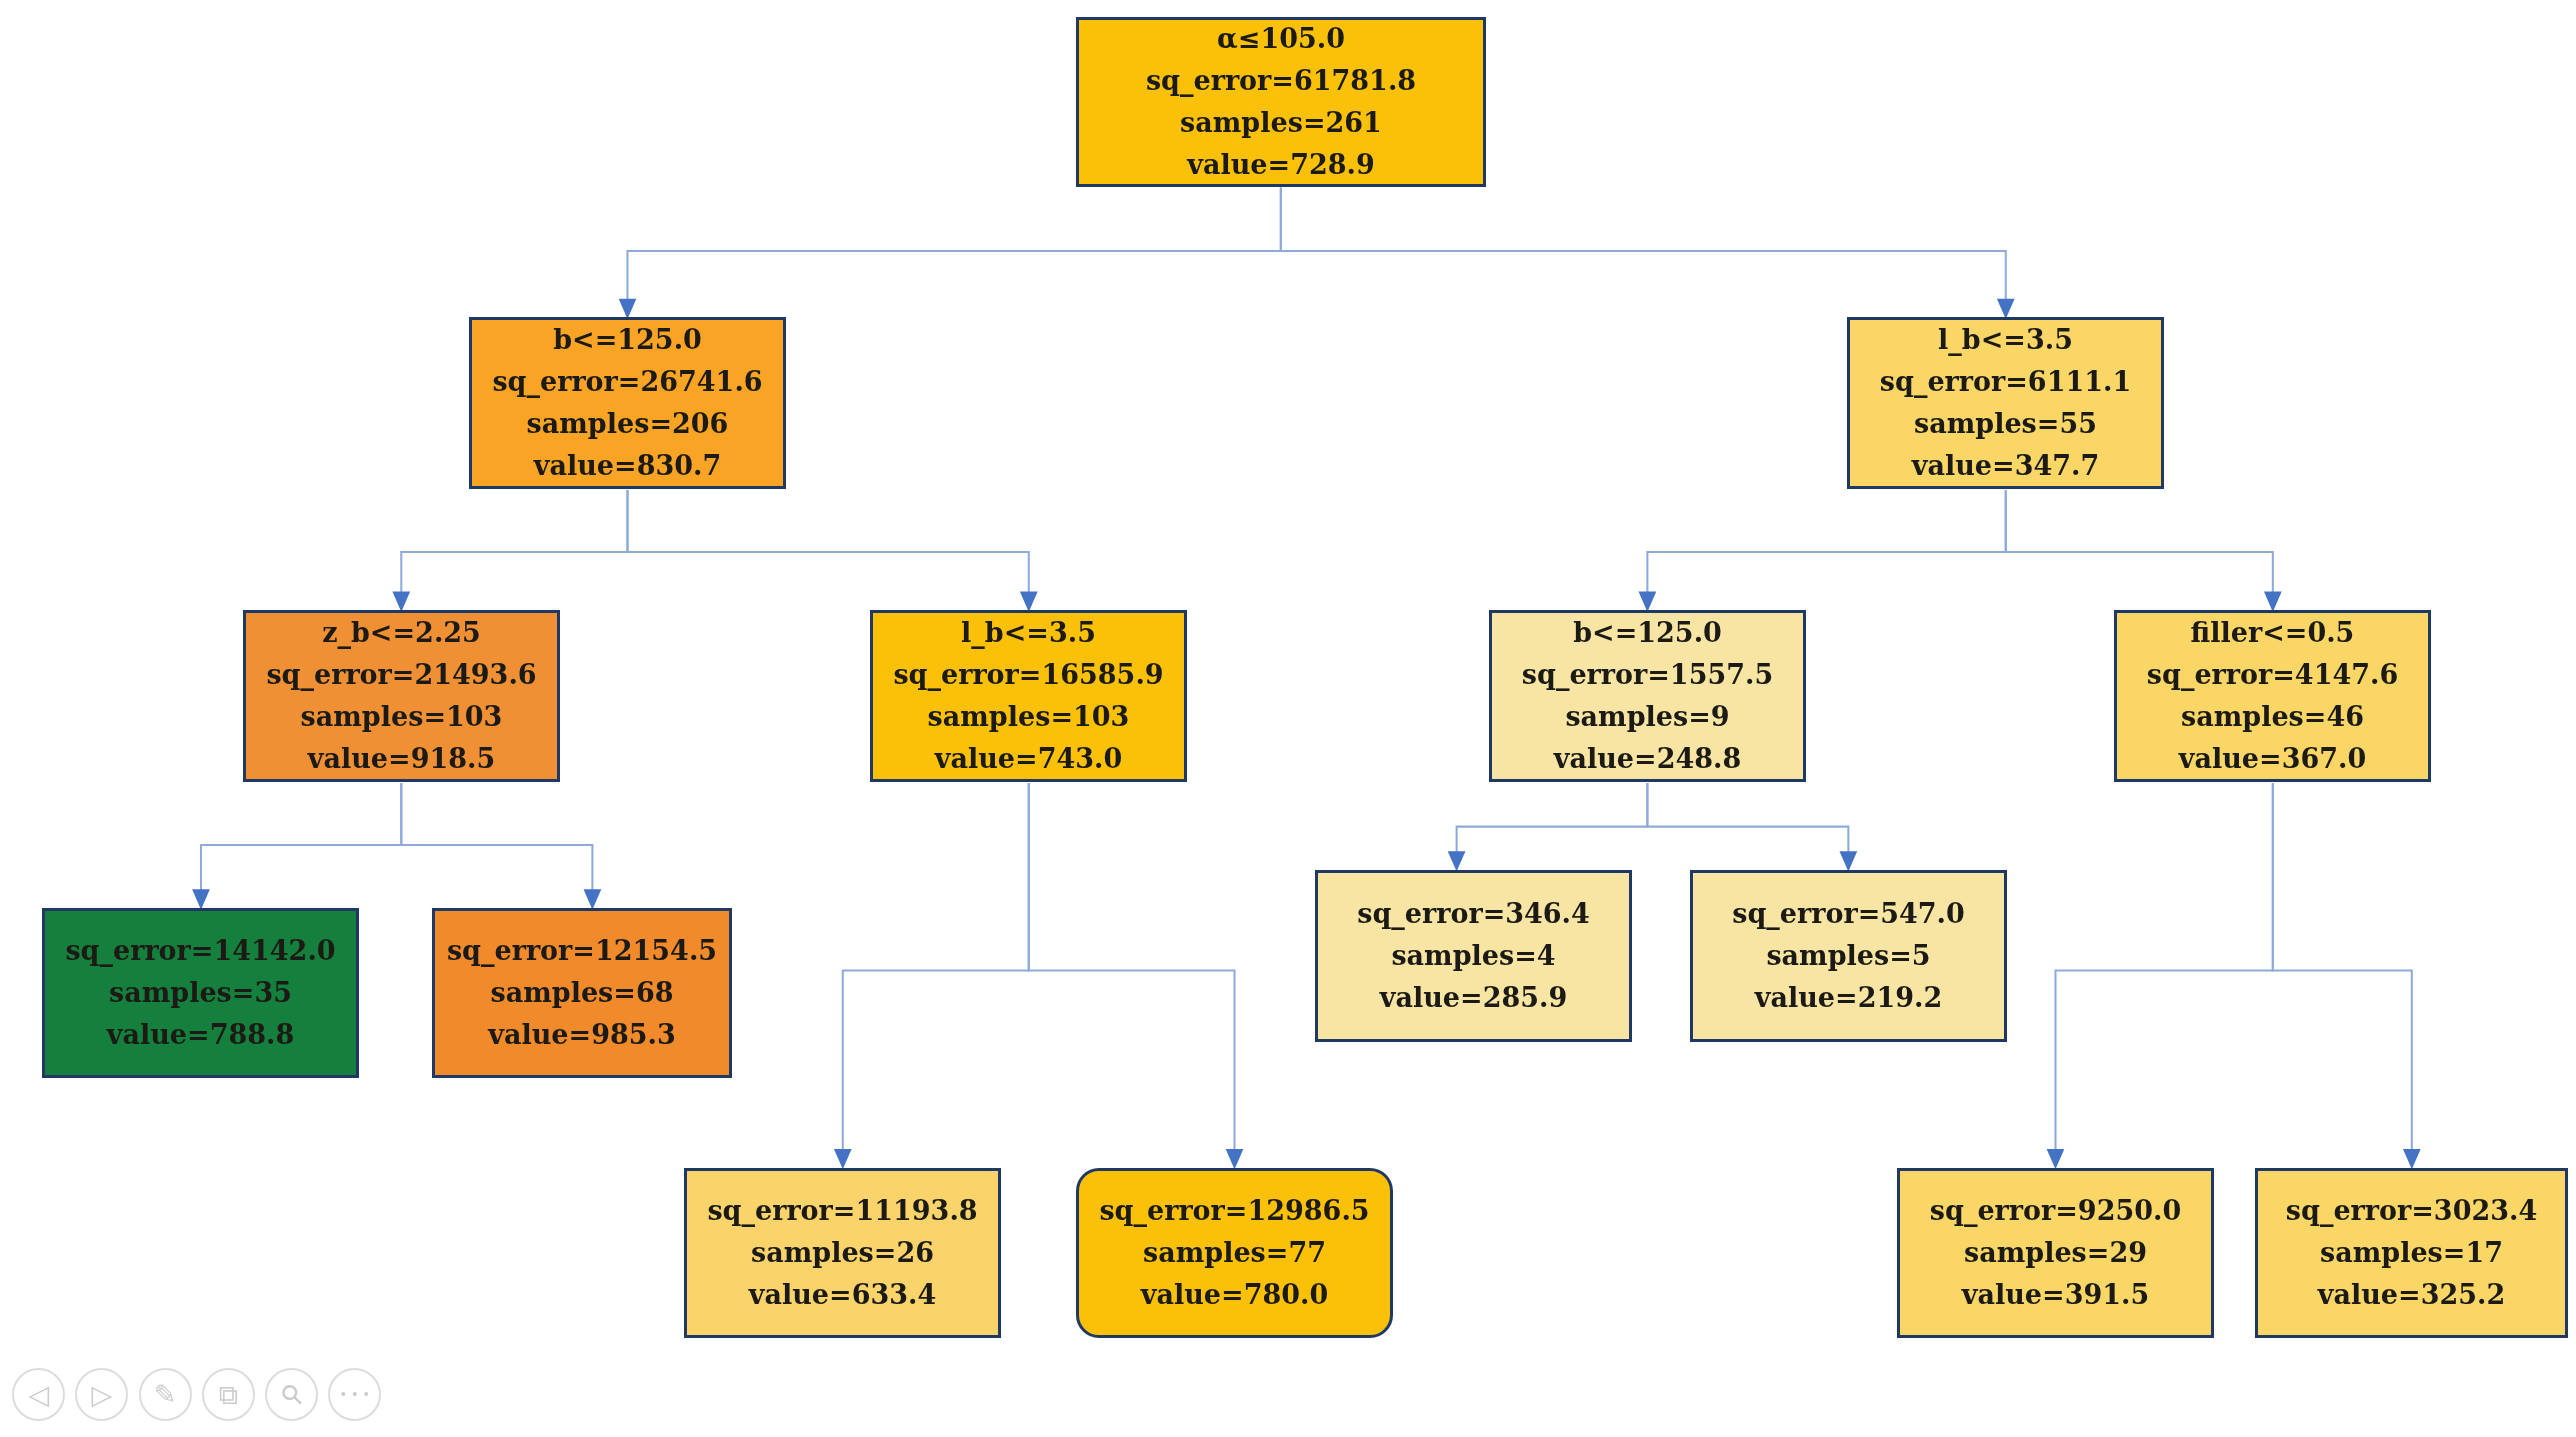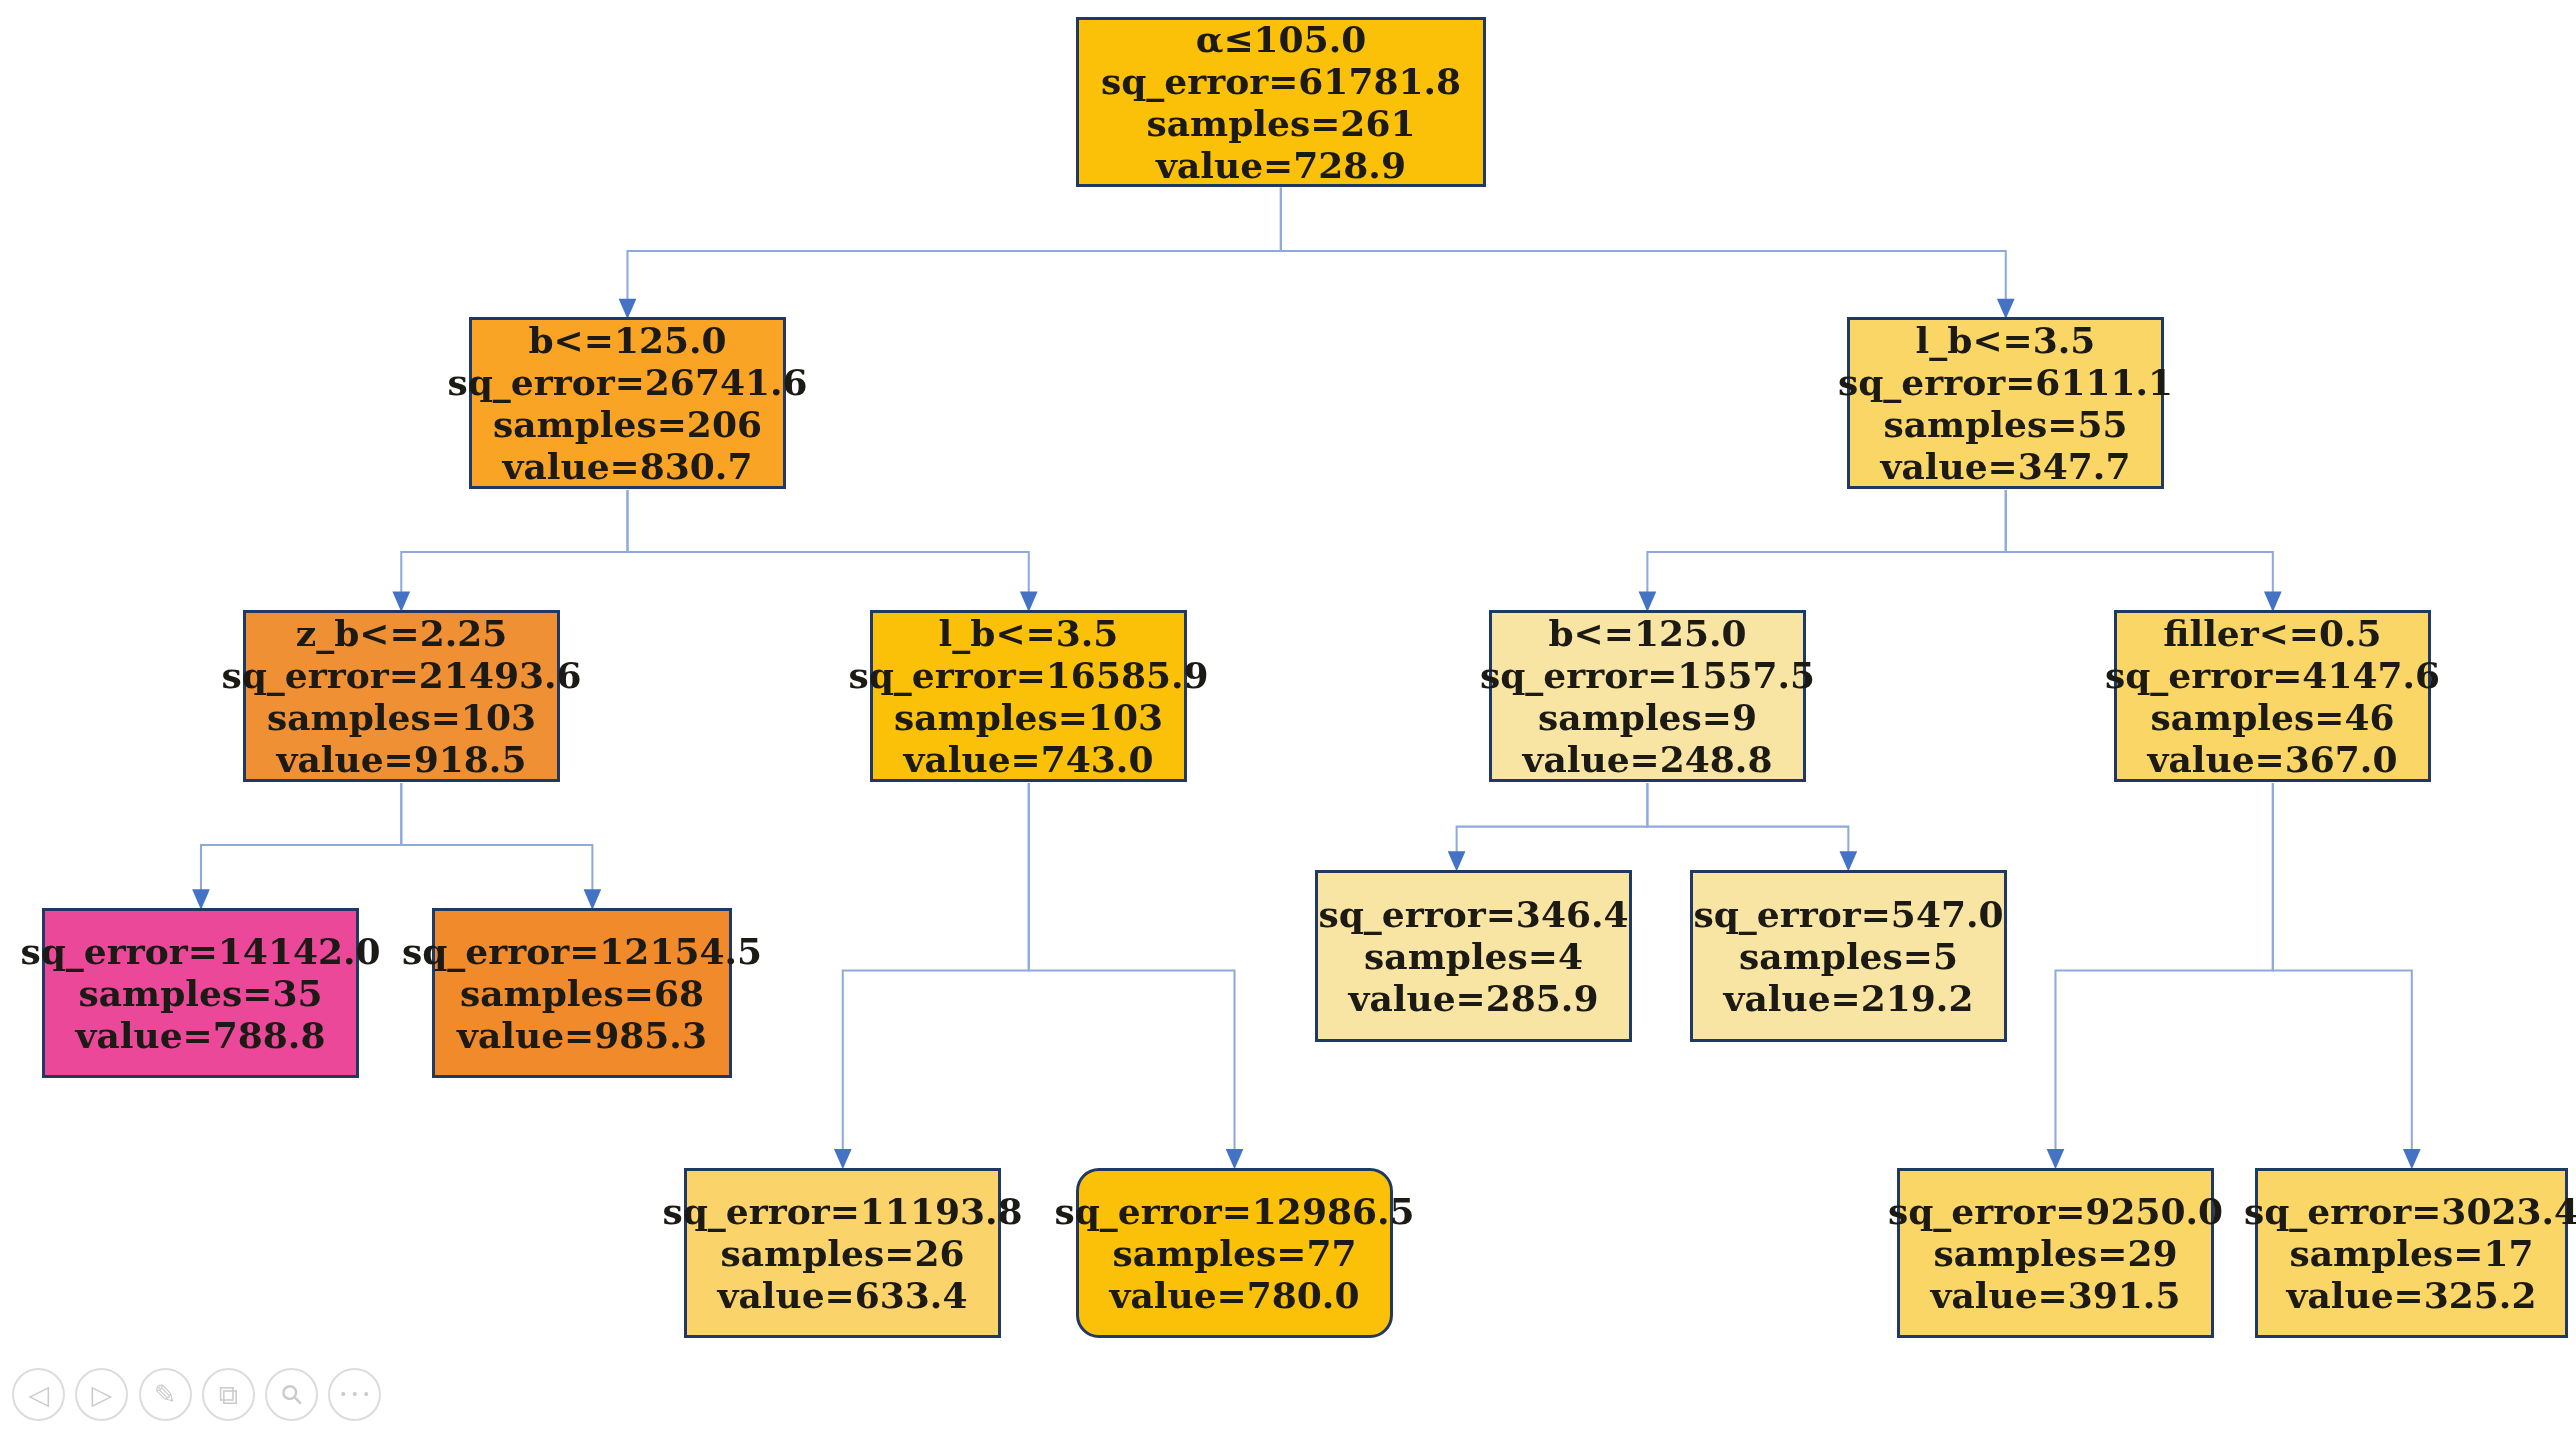--- a/index.html
+++ b/index.html
@@ -7,21 +7,21 @@
     width:2576px;height:1438px;position:relative;overflow:hidden;
     background:#ffffff;font-family:"DejaVu Serif", serif;
   }
   #slide-canvas{position:absolute;left:0;top:0;width:2576px;height:1438px;}
   #tree-connectors{position:absolute;left:0;top:0;width:2576px;height:1438px;}
   .node{
     position:absolute;box-sizing:border-box;
     border:3.4px solid #1F3864;
     display:flex;flex-direction:column;justify-content:center;align-items:center;
     text-align:center;color:#1b1a14;
-    font-size:36px;line-height:42px;font-weight:600;
+    font-size:27px;line-height:42px;font-weight:600;
   }
   .node .line{white-space:nowrap;}
   #slideshow-toolbar{position:absolute;left:12.3px;top:1368px;display:flex;gap:10.2px;}
   .tb-btn{
     width:53px;height:53px;border-radius:50%;
     border:2px solid #dcdcdc;background:#ffffff;
     display:flex;justify-content:center;align-items:center;
     color:#cbcbcb;font-family:"DejaVu Sans", sans-serif;
     box-sizing:border-box;cursor:pointer;padding:0;
   }
@@ -99,21 +99,21 @@
         <div class="line">sq_error=1557.5</div>
         <div class="line">samples=9</div>
         <div class="line">value=248.8</div>
       </div>
       <div class="node" style="left: 2114px; top: 610px; width: 317px; height: 172px; background: rgb(249, 214, 102);">
         <div class="line">filler&lt;=0.5</div>
         <div class="line">sq_error=4147.6</div>
         <div class="line">samples=46</div>
         <div class="line">value=367.0</div>
       </div>
-      <div class="node" style="left: 42px; top: 908px; width: 317px; height: 170px; background: #ec4899;">
+      <div class="node" style="left: 42px; top: 908px; width: 317px; height: 170px; background: #15803d;">
         <div class="line">sq_error=14142.0</div>
         <div class="line">samples=35</div>
         <div class="line">value=788.8</div>
       </div>
       <div class="node" style="left: 432px; top: 908px; width: 300px; height: 170px; background: rgb(240, 138, 42);">
         <div class="line">sq_error=12154.5</div>
         <div class="line">samples=68</div>
         <div class="line">value=985.3</div>
       </div>
       <div class="node" style="left: 1315px; top: 870px; width: 317px; height: 172px; background: rgb(249, 229, 163);">

